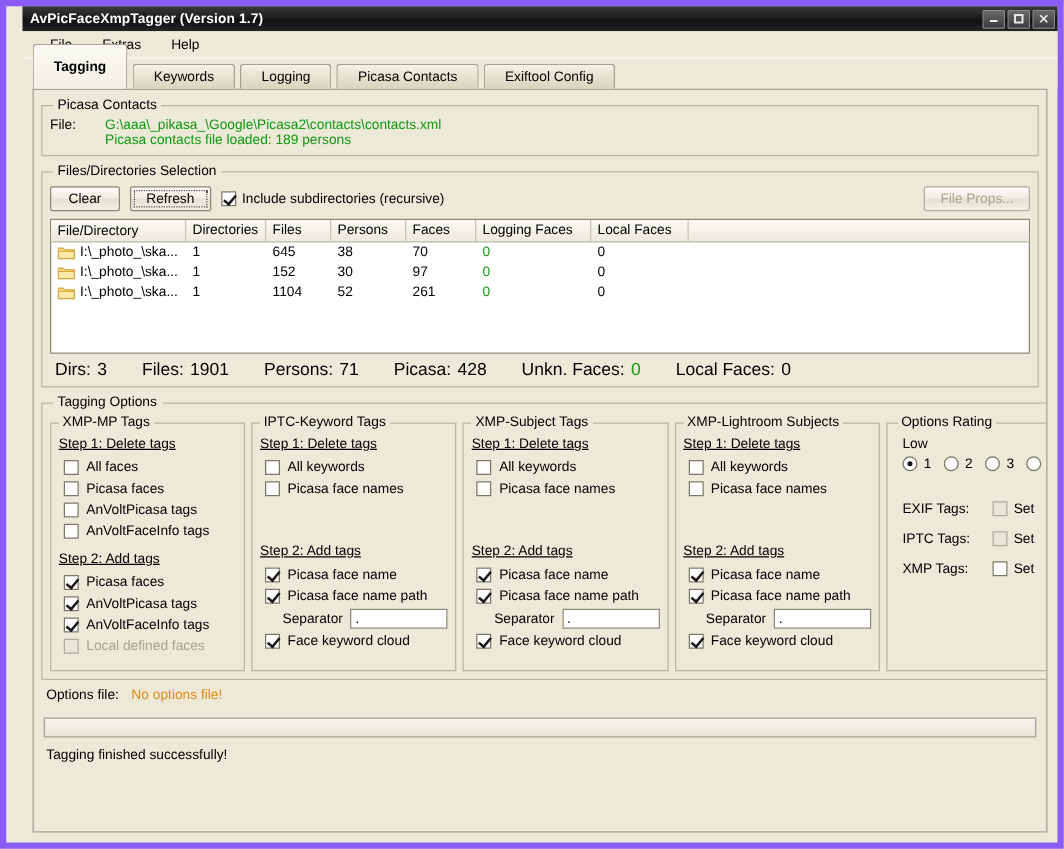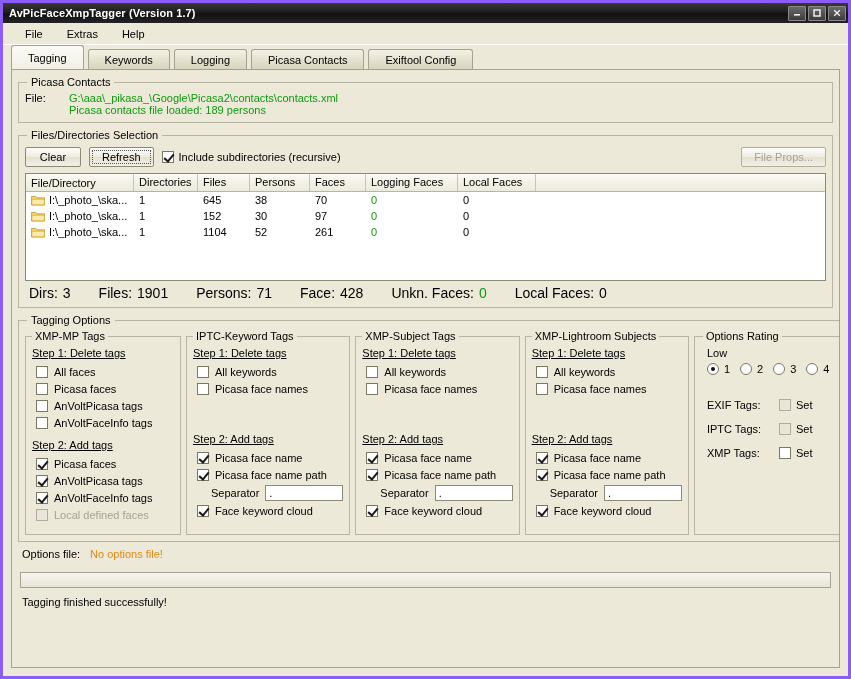--- a/index.html
+++ b/index.html
@@ -9,22 +9,22 @@
     background: #ffffff;
     font-family: "Liberation Sans", sans-serif;
     font-size: 11px;
     color: #000000;
     overflow: hidden;
   }
   .window {
     position: absolute; left: 0; top: 0;
     width: 851px; height: 679px;
     background: #ece9d8;
-    border: 3px solid #8b5cf6;
-    display: flex; flex-direction: column;
+    border: 5px solid #8b5cf6;
+    display: flex; flex-direction: column; padding-left: 13px;
   }
   
   .titlebar {
     height: 20px; flex: 0 0 20px;
     background: linear-gradient(180deg,#3a3a3a 0%, #1d1d1d 45%, #101010 55%, #242424 100%);
     display: flex; align-items: center;
     padding: 0 2px 0 6px;
     color: #ffffff;
   }
   .title-text { font-size: 11px; font-weight: bold; letter-spacing: .1px; flex: 1 1 auto; white-space: nowrap; }
@@ -61,25 +61,25 @@
     padding: 0 16px;
     display: flex; align-items: center; justify-content: center;
     font-size: 11px;
     background: linear-gradient(180deg,#f4f2e6 0%, #e2dfcc 60%, #d8d4bf 100%);
     border: 1px solid #a5a193;
     border-bottom: none;
     border-radius: 3px 3px 0 0;
     position: relative; z-index: 1;
   }
   .tab.active {
-    height: 24px;
+    height: 36px;
     background: linear-gradient(180deg,#fbfaf3 0%, #f2f0e6 100%);
     border-color: #a5a193;
     z-index: 3;
-    font-weight: normal;
+    font-weight: bold;
     margin-bottom: 0px;
   }
   
   .tabpane {
     flex: 1 1 auto;
     margin: 0 8px 0 8px;
     border: 1px solid #a5a193;
     background: #ece9d8;
     position: relative;
     padding: 6px;
@@ -371,21 +371,21 @@
         </div>
       </div>
 
       <div class="summary">
         <span class="k">Dirs:</span>
         <span class="v">3</span>
         <span class="k">Files:</span>
         <span class="v">1901</span>
         <span class="k">Persons:</span>
         <span class="v">71</span>
-        <span class="k">Face:</span>
+        <span class="k">Picasa:</span>
         <span class="v">428</span>
         <span class="k">Unkn. Faces:</span>
         <span class="v green">0</span>
         <span class="k">Local Faces:</span>
         <span class="v">0</span>
       </div>
     </fieldset>
 
     <fieldset class="group">
       <legend>Tagging Options</legend>

